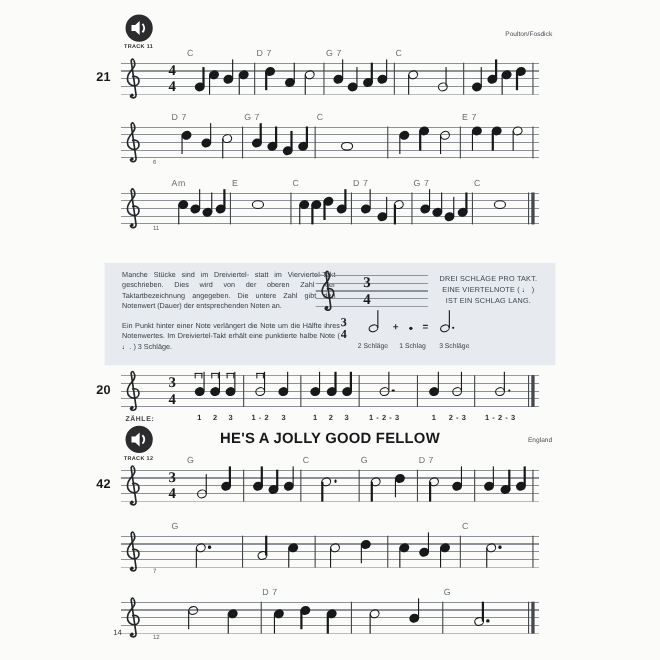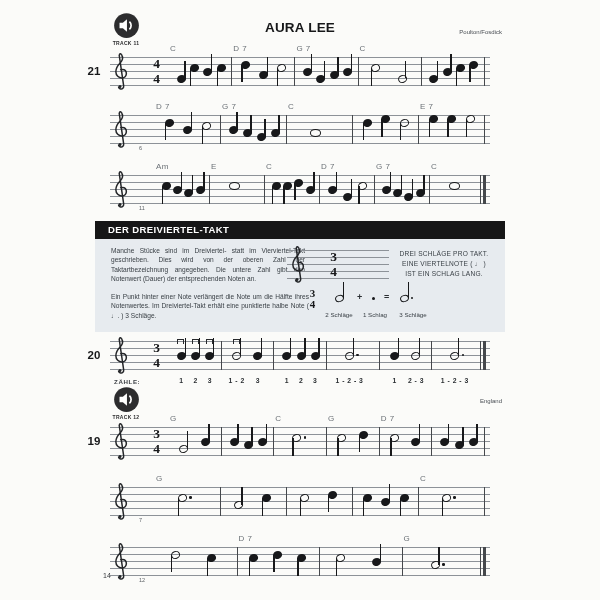--- a/index.html
+++ b/index.html
@@ -66,21 +66,20 @@
 <div class="canvas">
 
   <div class="track" style="left:103px;top:12px;">
     <svg viewBox="0 0 24 24">
       <circle cx="12" cy="12" r="11" fill="#2c2c2e"></circle>
       <path d="M5.8,9.6 h3 l3.6,-3.2 v11.2 l-3.6,-3.2 h-3 z" fill="#ffffff"></path>
       <path d="M14.6,8.6 a4.6,4.6 0 0 1 0,6.8" stroke="#ffffff" stroke-width="1.5" fill="none"></path>
     </svg>
     <div class="tlabel">TRACK 11</div>
   </div>
-  <div class="song-title" style="top:20px;">AURA LEE</div>
   <div class="credit" style="top:29px;">Poulton/Fosdick</div>
 
   <div class="exnum" style="left:82px;top:65px;">21</div>
   <div class="staff" style="left:110px;top:57px;">
       <svg class="clef" viewBox="0 0 20 52">
         <g fill="none" stroke="#232528" stroke-width="2">
           <path d="M11.5,4 C13.5,7 13,11 9.5,14.8 C5.5,19 3.8,22.4 3.8,26.4 C3.8,31.4 7.8,34.6 11.8,34.6 C15.4,34.6 17.8,32 17.8,28.8 C17.8,25.4 15.4,23.2 12.4,23.2 C11.2,23.2 10.3,23.5 9.6,24"></path>
           <path d="M11.5,4 C10.6,1.6 8.8,1.8 8.3,4.4 L14.2,45 C14.6,47.8 12.6,49.6 10.2,49.2 C8.4,48.9 7.4,47.6 7.5,46.2"></path>
         </g>
         <circle cx="9.3" cy="46" r="2" fill="#232528"></circle>
@@ -324,21 +323,20 @@
       </div>
       <div class="bar" style="left: 319px;"></div>
       <div class="chord" style="left: 321px;">C</div>
       <div class="note" style="left: 338.75px; top: 7px;">
         <div class="head whole"></div>
       </div>
       <div class="bar" style="left: 370px;"></div>
       <div class="bar thick" style="left: 373px;"></div>
     </div>
 
-  <div class="banner">DER DREIVIERTEL-TAKT</div>
   <div class="block">
     <div class="para" style="left:16px;top:7px;width:194px;">Manche Stücke sind im Dreiviertel- statt im Vierviertel-Takt geschrieben. Dies wird von der oberen Zahl der Taktartbezeichnung angegeben. Die untere Zahl gibt den Notenwert (Dauer) der entsprechenden Noten an.</div>
     <div class="staff" style="left:192px;top:11px;width:102px;background-size:102px 29px;">
         <svg class="clef" viewBox="0 0 20 52">
           <g fill="none" stroke="#232528" stroke-width="2">
             <path d="M11.5,4 C13.5,7 13,11 9.5,14.8 C5.5,19 3.8,22.4 3.8,26.4 C3.8,31.4 7.8,34.6 11.8,34.6 C15.4,34.6 17.8,32 17.8,28.8 C17.8,25.4 15.4,23.2 12.4,23.2 C11.2,23.2 10.3,23.5 9.6,24"></path>
             <path d="M11.5,4 C10.6,1.6 8.8,1.8 8.3,4.4 L14.2,45 C14.6,47.8 12.6,49.6 10.2,49.2 C8.4,48.9 7.4,47.6 7.5,46.2"></path>
           </g>
           <circle cx="9.3" cy="46" r="2" fill="#232528"></circle>
         </svg>
@@ -465,23 +463,24 @@
   <div class="zaehle">ZÄHLE:</div>
 
   <div class="track" style="left:103px;top:386px;">
     <svg viewBox="0 0 24 24">
       <circle cx="12" cy="12" r="11" fill="#2c2c2e"></circle>
       <path d="M5.8,9.6 h3 l3.6,-3.2 v11.2 l-3.6,-3.2 h-3 z" fill="#ffffff"></path>
       <path d="M14.6,8.6 a4.6,4.6 0 0 1 0,6.8" stroke="#ffffff" stroke-width="1.5" fill="none"></path>
     </svg>
     <div class="tlabel">TRACK 12</div>
   </div>
+  <div class="song-title" style="top:391px;">HE'S A JOLLY GOOD FELLOW</div>
   <div class="credit" style="top:398px;">England</div>
 
-  <div class="exnum" style="left:82px;top:435px;">19</div>
+  <div class="exnum" style="left:82px;top:435px;">42</div>
   <div class="staff" style="left:110px;top:427px;">
       <svg class="clef" viewBox="0 0 20 52">
         <g fill="none" stroke="#232528" stroke-width="2">
           <path d="M11.5,4 C13.5,7 13,11 9.5,14.8 C5.5,19 3.8,22.4 3.8,26.4 C3.8,31.4 7.8,34.6 11.8,34.6 C15.4,34.6 17.8,32 17.8,28.8 C17.8,25.4 15.4,23.2 12.4,23.2 C11.2,23.2 10.3,23.5 9.6,24"></path>
           <path d="M11.5,4 C10.6,1.6 8.8,1.8 8.3,4.4 L14.2,45 C14.6,47.8 12.6,49.6 10.2,49.2 C8.4,48.9 7.4,47.6 7.5,46.2"></path>
         </g>
         <circle cx="9.3" cy="46" r="2" fill="#232528"></circle>
       </svg>
       <div class="tsig">
         <span>3</span>

